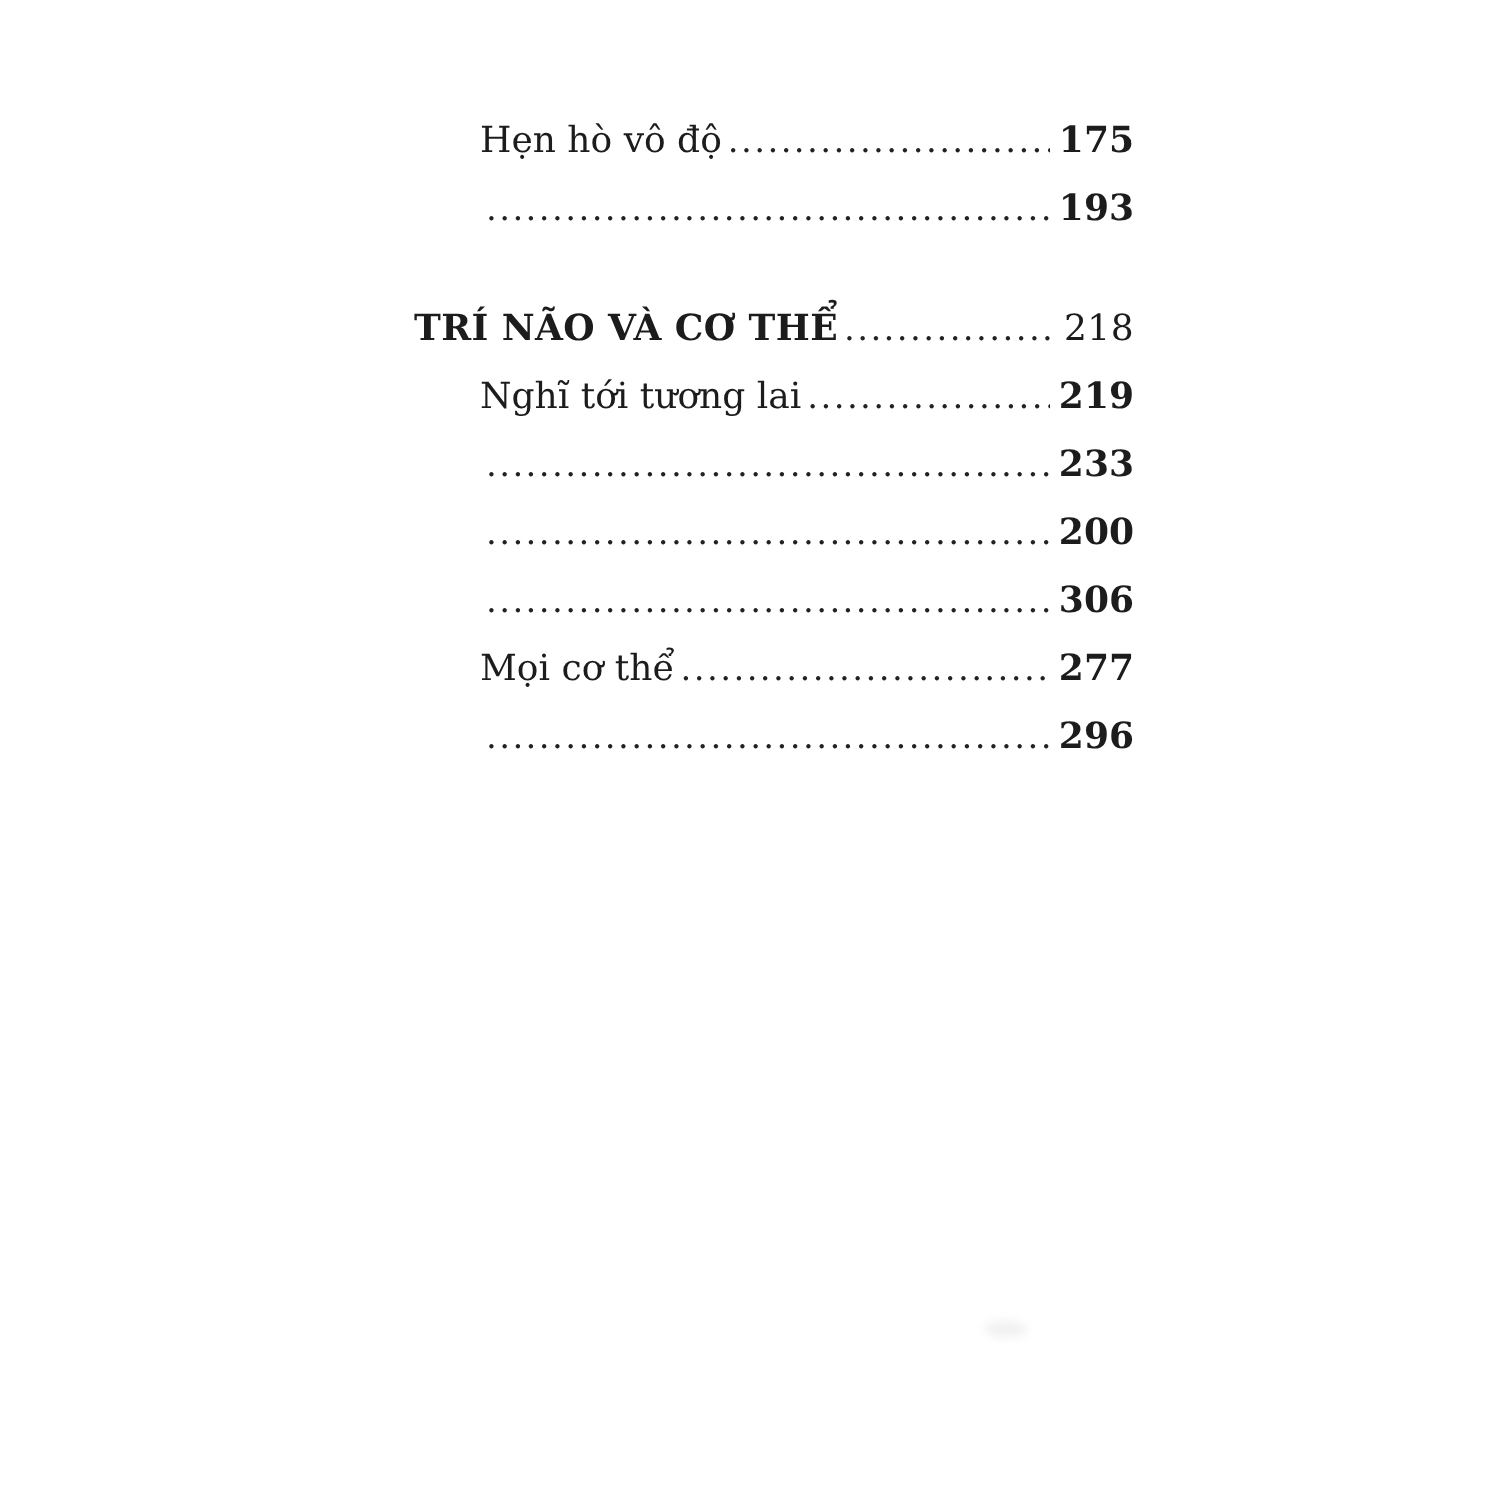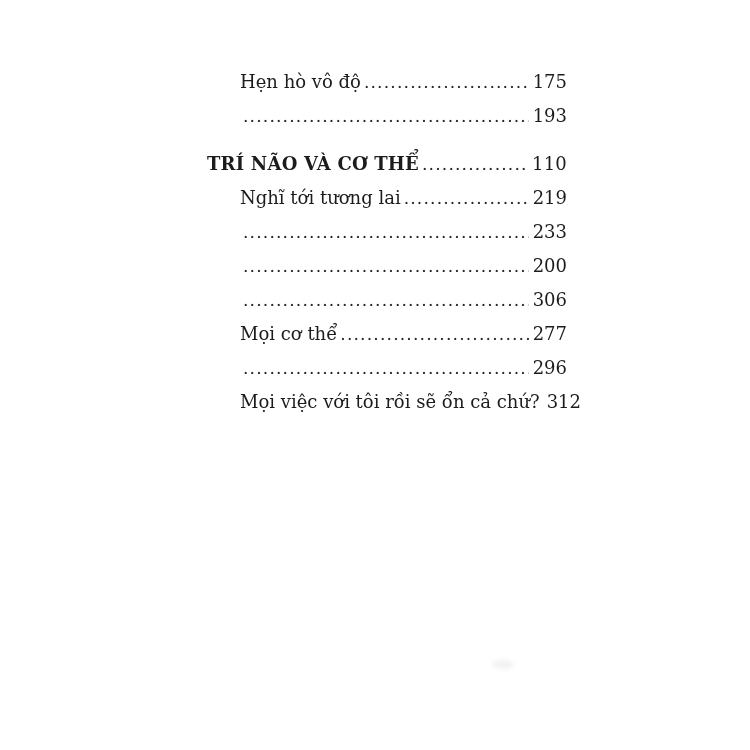--- a/index.html
+++ b/index.html
@@ -12,55 +12,55 @@
     width: 750px;
     height: 750px;
     background: #ffffff;
     overflow: hidden;
     font-family: "DejaVu Serif", "Liberation Serif", serif;
     color: #1c1c1c;
   }
   .toc {
     position: absolute;
     left: 207px;
-    top: 65px;
+    top: 54px;
     width: 360px;
   }
   .row {
     display: flex;
     align-items: baseline;
     line-height: 33px;
     font-size: 18px;
     white-space: nowrap;
   }
   .row.sub {
     padding-left: 33px;
   }
   .row.section {
-    margin-top: 14px;
+    margin-top: 26px;
     font-weight: bold;
     letter-spacing: 0.2px;
   }
   .label {
     flex: 0 0 auto;
   }
   .dots {
     flex: 1 1 auto;
     overflow: hidden;
     white-space: nowrap;
     font-size: 17px;
     font-weight: normal;
     letter-spacing: 1.2px;
     margin: 0 4px 0 3px;
     color: #222222;
   }
   .pagenum {
     flex: 0 0 auto;
     text-align: right;
-    font-weight: normal;
+    font-weight: bold;
   }
   .row.section .pagenum { font-weight: normal; }
   .scan-smudge {
     position: absolute;
     left: 492px;
     top: 660px;
     width: 22px;
     height: 9px;
     background: #f2f2f2;
     border-radius: 50%;
@@ -80,21 +80,21 @@
     </div>
 
     <div class="row sub">
       <span class="dots">..........................................................................................</span>
       <span class="pagenum">193</span>
     </div>
 
     <div class="row section">
       <span class="label">TRÍ NÃO VÀ CƠ THỂ</span>
       <span class="dots">..........................................................................................</span>
-      <span class="pagenum">110</span>
+      <span class="pagenum">218</span>
     </div>
 
     <div class="row sub">
       <span class="label">Nghĩ tới tương lai</span>
       <span class="dots">..........................................................................................</span>
       <span class="pagenum">219</span>
     </div>
 
     <div class="row sub">
       <span class="dots">..........................................................................................</span>
@@ -115,22 +115,17 @@
       <span class="label">Mọi cơ thể</span>
       <span class="dots">..........................................................................................</span>
       <span class="pagenum">277</span>
     </div>
 
     <div class="row sub">
       <span class="dots">..........................................................................................</span>
       <span class="pagenum">296</span>
     </div>
 
-    <div class="row sub">
-      <span class="label">Mọi việc với tôi rồi sẽ ổn cả chứ?</span>
-      <span class="dots">..........................................................................................</span>
-      <span class="pagenum">312</span>
-    </div>
 
   </div>
 
   <div class="scan-smudge"></div>
 </div>
 
 </body></html>

